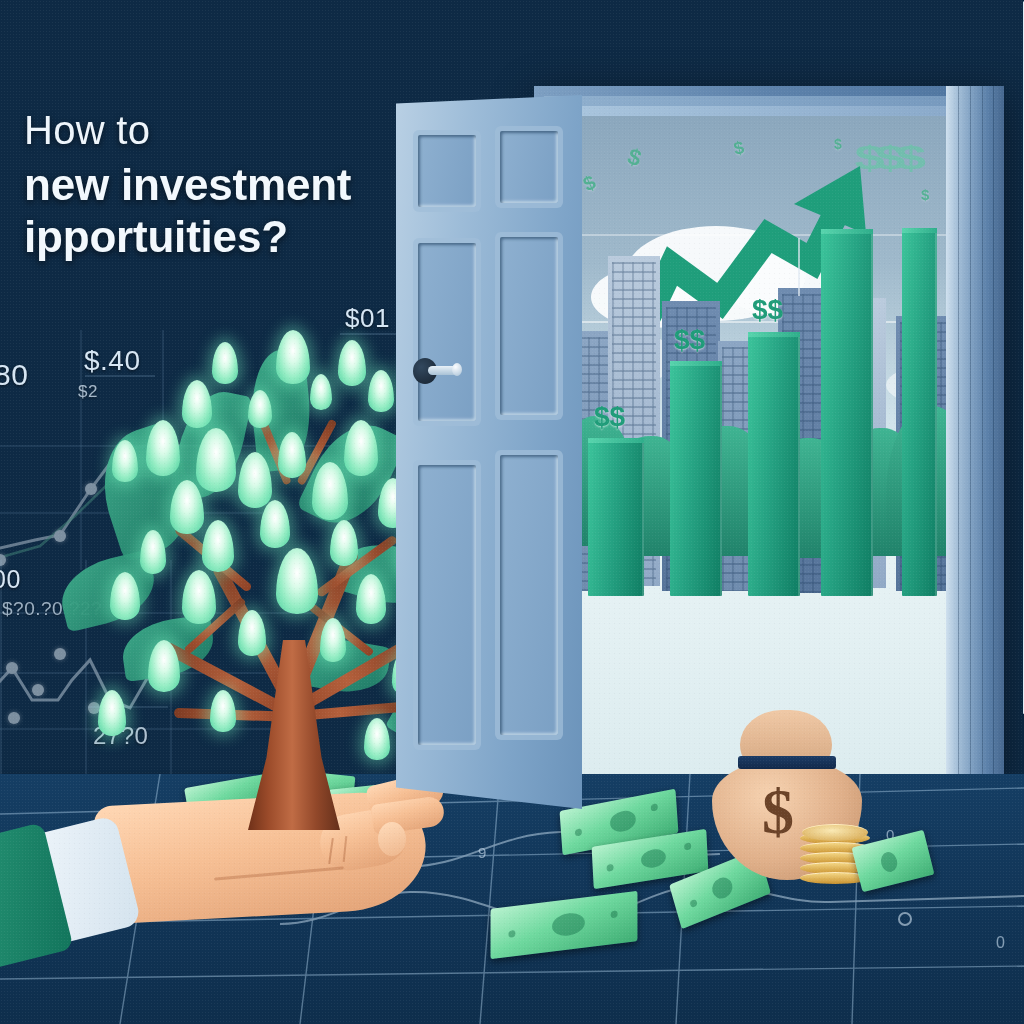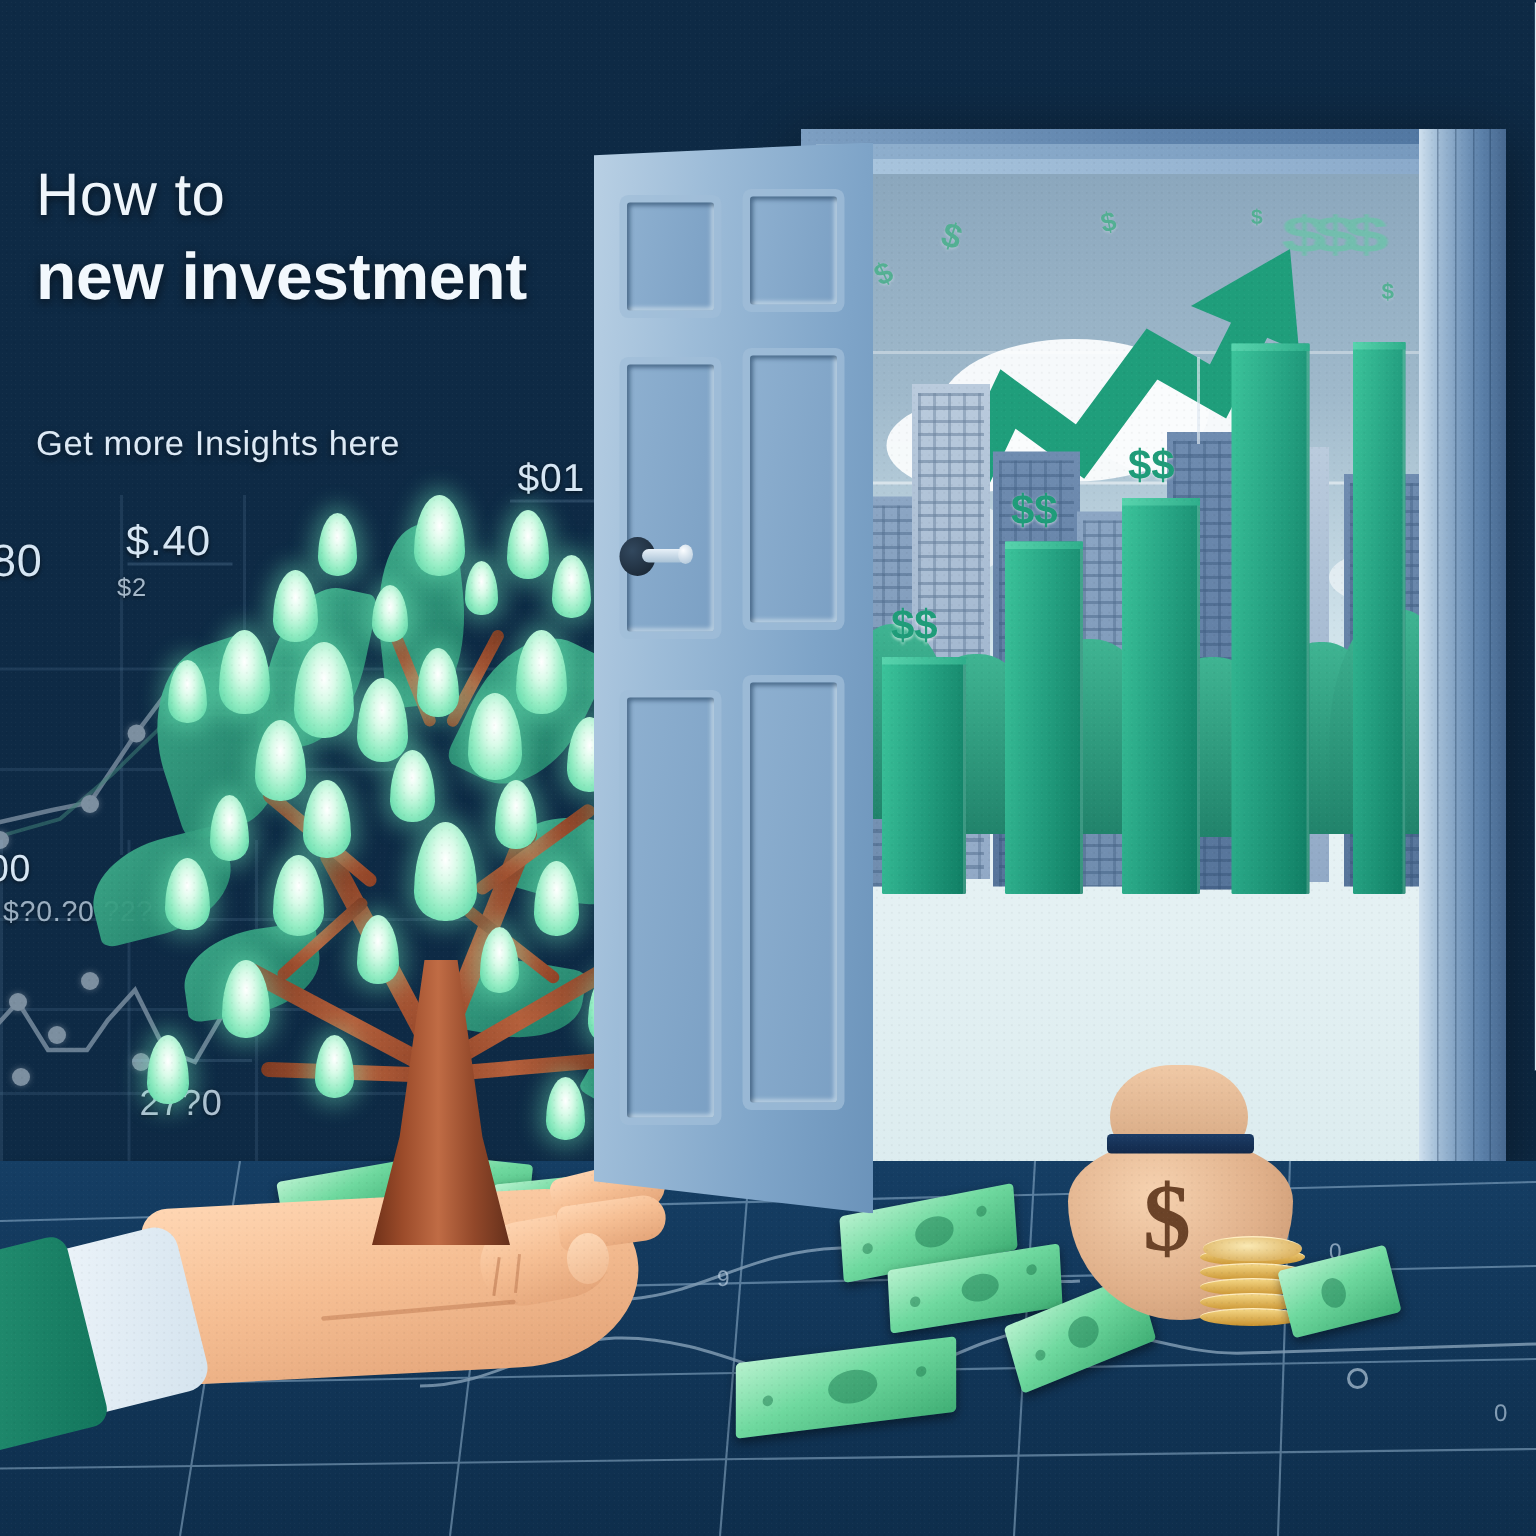--- a/index.html
+++ b/index.html
@@ -180,21 +180,21 @@
     <div class="gdot" style="left:74px;top:88px"></div>
     <div class="gdot" style="left:108px;top:142px"></div>
   </div>
   <div class="glabel" style="left:-8px;top:565px;font-size:25px">00</div>
   <div class="glabel" style="left:2px;top:598px;font-size:19px;opacity:.7">$?0.?0 ?2?</div>
   <div class="glabel" style="left:93px;top:722px;font-size:24px;opacity:.8">27?0</div>
   <div class="gridline" style="left:88px;top:706px;width:80px;height:1.5px;opacity:.65"></div>
 
   <div class="head h-thin" style="top:108px">How to</div>
   <div class="head h-bold" style="top:160px">new investment</div>
-  <div class="head h-sub" style="top:282px">Get more Insights here</div>
+  <div class="head h-bold" style="top:212px">ipportuities?</div>
 
   <div class="frame-outer">
     <div class="frame-m2"></div>
     <div class="frame-m3"></div>
 
     <div class="view">
 
       <div class="cloud" style="left:60px;top:110px;width:180px;height:95px"></div>
       <div class="cloud" style="left:25px;top:150px;width:120px;height:62px"></div>
       <div class="cloud" style="left:160px;top:140px;width:110px;height:60px"></div>

